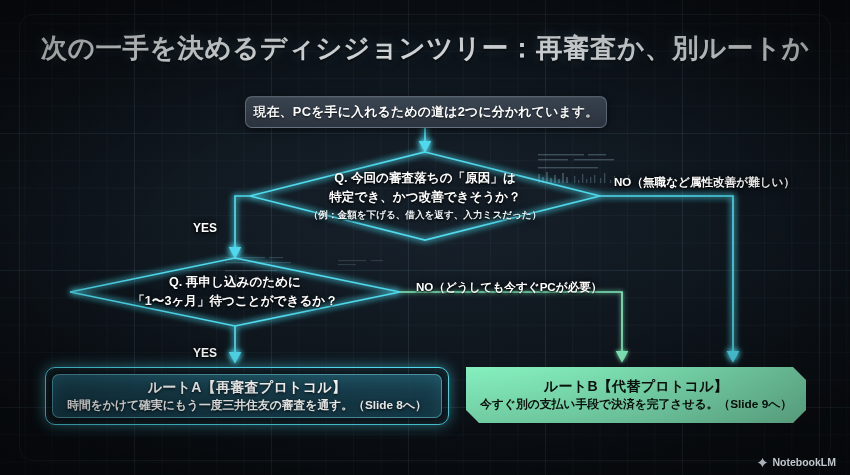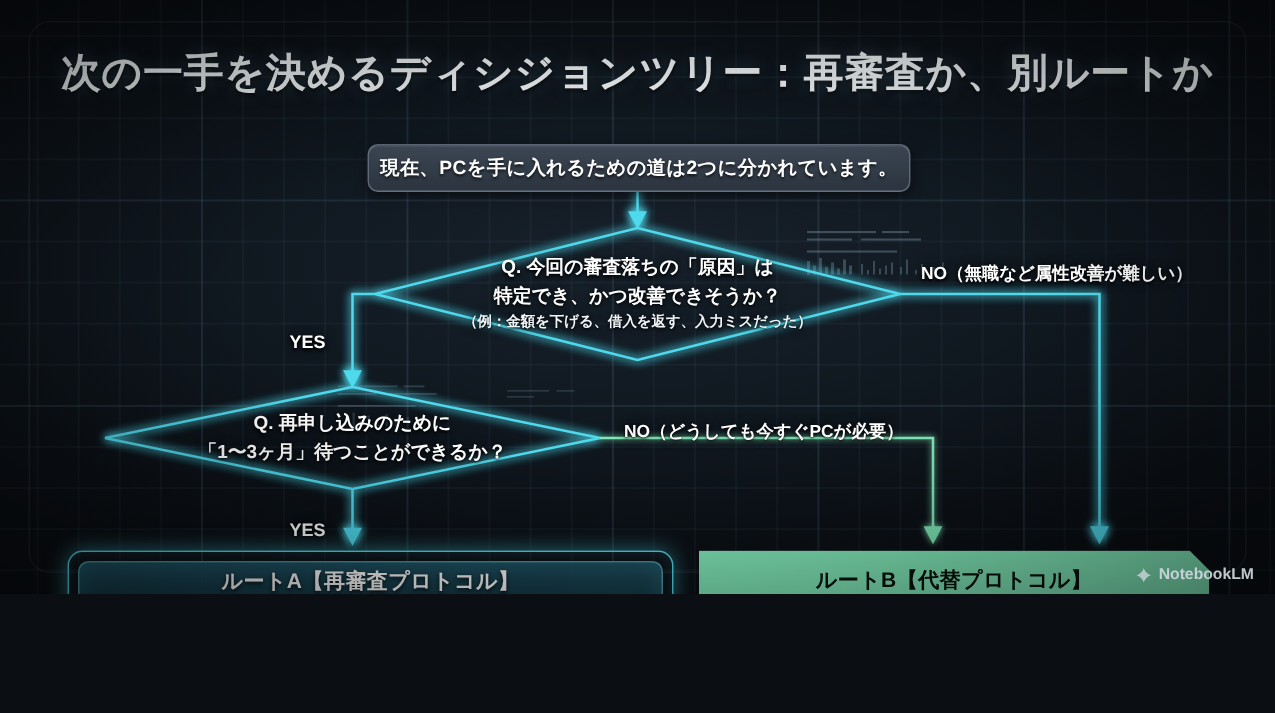--- a/index.html
+++ b/index.html
@@ -3,21 +3,21 @@
 <meta charset="utf-8">
 <style>
   html, body {
     margin: 0;
     padding: 0;
     background: #0b0f14;
   }
   #stage {
     position: relative;
     width: 850px;
-    height: 396px;
+    height: 475px;
     overflow: hidden;
     background:
       radial-gradient(ellipse 70% 55% at 50% 45%, #18222c 0%, #101820 45%, #0a0e13 100%);
     font-family: "Liberation Sans", "DejaVu Sans", sans-serif;
     -webkit-font-smoothing: antialiased;
   }
   
   .grid {
     position: absolute;
     inset: 0;

